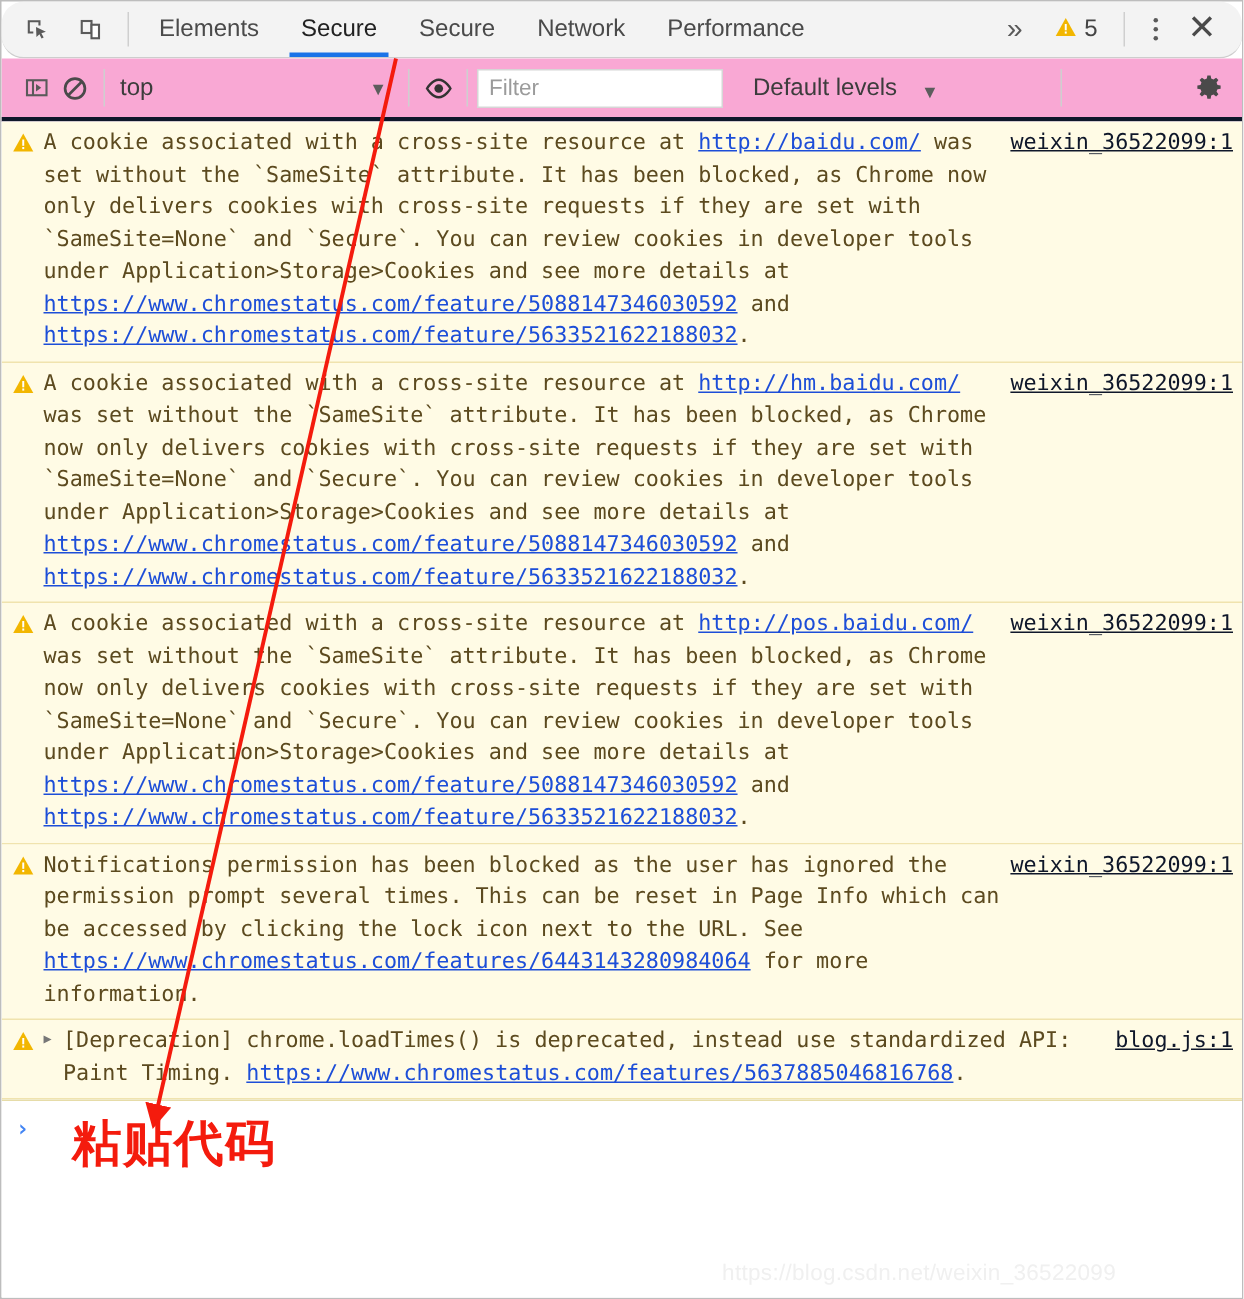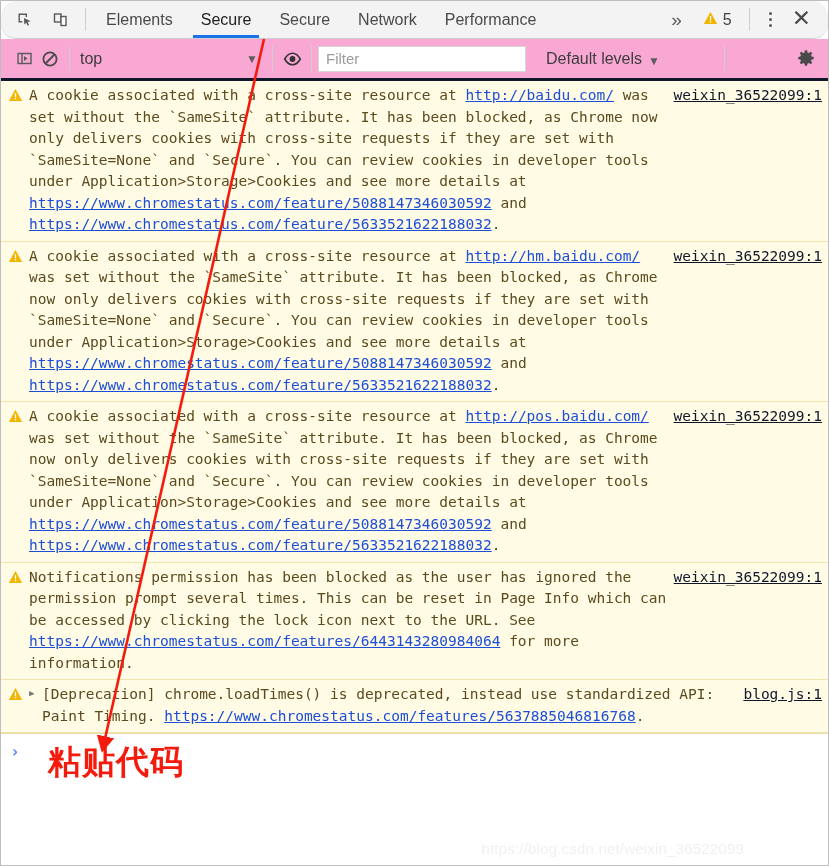--- a/index.html
+++ b/index.html
@@ -95,32 +95,32 @@
   .ctx-select {
     display: flex; align-items: center;
     min-width: 190px;
     font-family: "Liberation Sans", sans-serif;
     font-size: 16px; color: #3c3c3c;
     cursor: pointer;
     padding-left: 4px;
   }
   .ctx-select .caret { margin-left: auto; font-size: 12px; color: #5d5d5d; padding-right: 8px; }
   .filter-input {
-    width: 208px; height: 26px;
+    width: 164px; height: 26px;
     background: #fff;
     border: 1px solid #d6d6d6;
     font-family: "Liberation Sans", sans-serif;
     font-size: 15px;
     color: #333;
     padding: 0 7px;
     outline: none;
   }
   .filter-input::placeholder { color: #9b9b9b; }
   .levels {
-    display: flex; align-items: flex-end; gap: 6px;
+    display: flex; align-items: flex-end; gap: 16px;
     margin-left: 20px;
     font-family: "Liberation Sans", sans-serif;
     font-size: 16px; color: #3c3c3c;
     cursor: pointer;
   }
   .levels .caret { font-size: 12px; color: #5d5d5d; }
   .gear { margin-left: auto; cursor: pointer; display: flex; align-items: center; padding-right: 4px; }
 
   
   .console-body {

